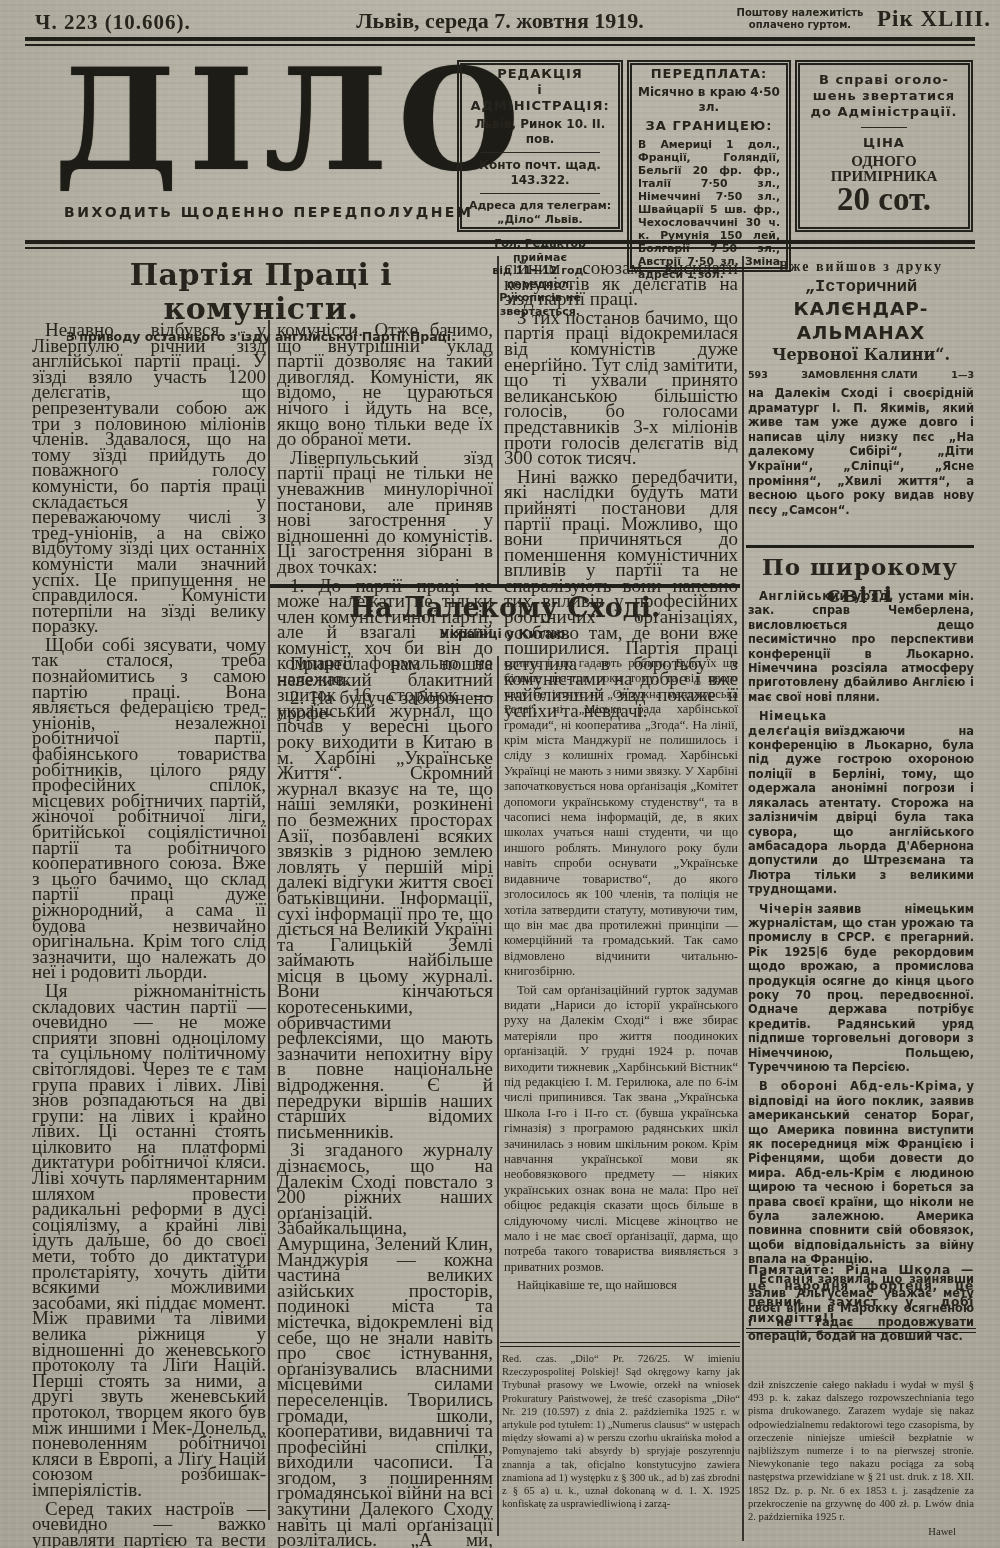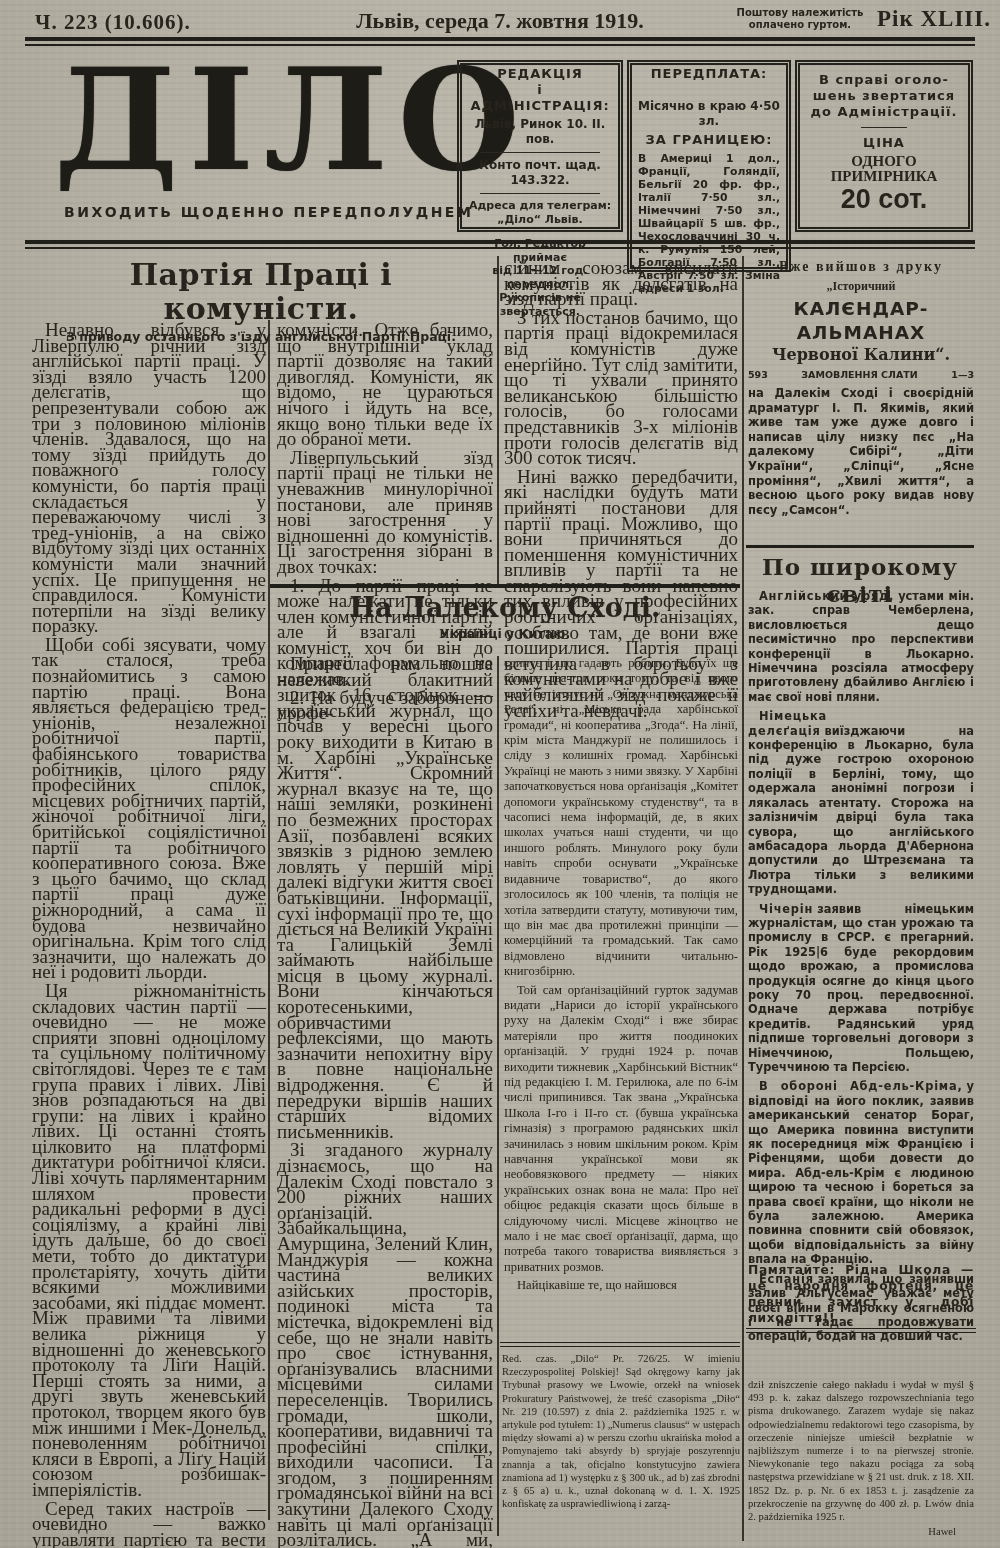--- a/index.html
+++ b/index.html
@@ -21,35 +21,35 @@
   .masthead-title{font-family:"DejaVu Serif",serif;font-weight:700;font-size:140px;line-height:.95;
     letter-spacing:10px;color:#1e1c16;text-shadow:0 0 1px rgba(25,23,16,.7);}
   .masthead-tagline{font-family:"DejaVu Sans",sans-serif;font-weight:700;font-size:14px;letter-spacing:2.5px;}
   .infobox{border:5px double #24221c;padding:1px 6px;text-align:center;
     font-family:"DejaVu Sans",sans-serif;font-weight:700;color:#26241d;box-sizing:border-box;}
   .infobox .l1{font-size:13px;letter-spacing:1px;line-height:16px;}
   .infobox .l2{font-size:12px;line-height:15px;}
   .infobox .l3{font-size:11px;line-height:13.5px;}
   .infobox .sep{height:1px;background:#2a2821;margin:5px 12px;}
   .infobox .just{text-align:justify;font-size:10.8px;line-height:13px;}
-  .price-value{font-family:Liberation Sans, sans-serif;font-size:27px;line-height:30px;}
+  .price-value{font-family:Liberation Serif, serif;font-size:33px;line-height:30px;}
   
   .headline1{font-family:"DejaVu Serif",serif;font-weight:700;font-size:30px;line-height:34px;text-align:center;letter-spacing:.5px;}
   .headline2{font-family:"DejaVu Serif",serif;font-weight:700;font-size:27px;line-height:31px;text-align:center;}
   .subhead{font-family:"DejaVu Sans",sans-serif;font-weight:700;font-size:12.5px;margin-top:3px;text-align:center;}
   
   .body-col{font-size:19px;line-height:15.6px;text-align:justify;}
   .body-col p{margin:0 0 3px;text-indent:13px;}
   .body-col p.cont{text-indent:0;}
   .legal{font-size:10.6px;line-height:13.2px;text-align:justify;}
   .legal .sig{display:block;text-align:right;margin-top:2px;padding-right:18px;}
   
   .ad{text-align:center;font-weight:700;}
   .ad .a1{font-size:14px;letter-spacing:2px;line-height:18px;}
-  .ad .a2{font-family:Liberation Serif, serif;font-size:12px;line-height:21px;}
+  .ad .a2{font-family:Liberation Mono, monospace;font-size:17px;line-height:21px;}
   .ad .a3{font-family:"DejaVu Sans",sans-serif;font-size:18.5px;letter-spacing:1px;line-height:24px;}
   .ad .a4{font-family:"DejaVu Serif",serif;font-size:16px;line-height:20px;}
   .ad .order{display:flex;justify-content:space-between;font-family:"DejaVu Sans",sans-serif;font-size:9.5px;margin-top:4px;}
   .ad .addr{font-family:"DejaVu Sans",sans-serif;font-size:12px;line-height:15px;border-bottom:2px solid #24221c;padding-bottom:3px;margin-top:1px;}
   .ad-note{font-family:"DejaVu Sans",sans-serif;font-weight:700;font-size:11.6px;line-height:14.6px;text-align:justify;margin-top:6px;}
   .world-title{font-family:"DejaVu Serif",serif;font-weight:700;font-size:23px;text-align:center;letter-spacing:1px;}
   .world-items p{font-family:"DejaVu Sans",sans-serif;font-weight:700;font-size:11.4px;line-height:14.4px;
     text-align:justify;margin:0 0 5px;text-indent:11px;}
   .world-items .lead{letter-spacing:.8px;margin-right:4px;}
   .reminder{font-family:"DejaVu Sans",sans-serif;font-weight:700;font-size:12.3px;line-height:16px;text-align:justify;letter-spacing:.6px;}
@@ -82,21 +82,21 @@
     <div class="l3">Адреса для телеграм:</div>
     <div class="l3">„Діло“ Львів.</div>
     <div class="sep"></div>
     <div class="l3">Гол. Редактор приймає</div>
     <div class="l3">від 11—12 год. передпол.</div>
     <div class="l3">Рукописів не звертається.</div>
   </div>
 
   <div class="abs infobox" style="left:627px;top:60px;width:164px;height:212px;">
     <div class="l1">ПЕРЕДПЛАТА:</div>
-    <div class="l2" style="margin-top:17px;">Місячно в краю 4·50 зл.</div>
+    <div class="l2" style="margin-top:3px;">Місячно в краю 4·50 зл.</div>
     <div class="l1" style="margin-top:3px;">ЗА ГРАНИЦЕЮ:</div>
     <div class="just" style="margin-top:4px;">В Америці 1 дол., Франції, Голяндії, Бельгії 20 фр. фр., Італії 7·50 зл., Німеччині 7·50 зл., Швайцарії 5 шв. фр., Чехословаччині 30 ч. к. Румунія 150 лей, Болгарії 7·50 зл., Австрії 7·50 зл. Зміна адреси 1 зол.</div>
   </div>
 
   <div class="abs infobox" style="left:795px;top:60px;width:178px;height:172px;">
     <div class="l1" style="margin-top:6px;">В справі оголо-</div>
     <div class="l1">шень звертатися</div>
     <div class="l1">до Адміністрації.</div>
     <div class="sep" style="margin:7px 55px;"></div>
     <div class="l1">ЦІНА</div>

